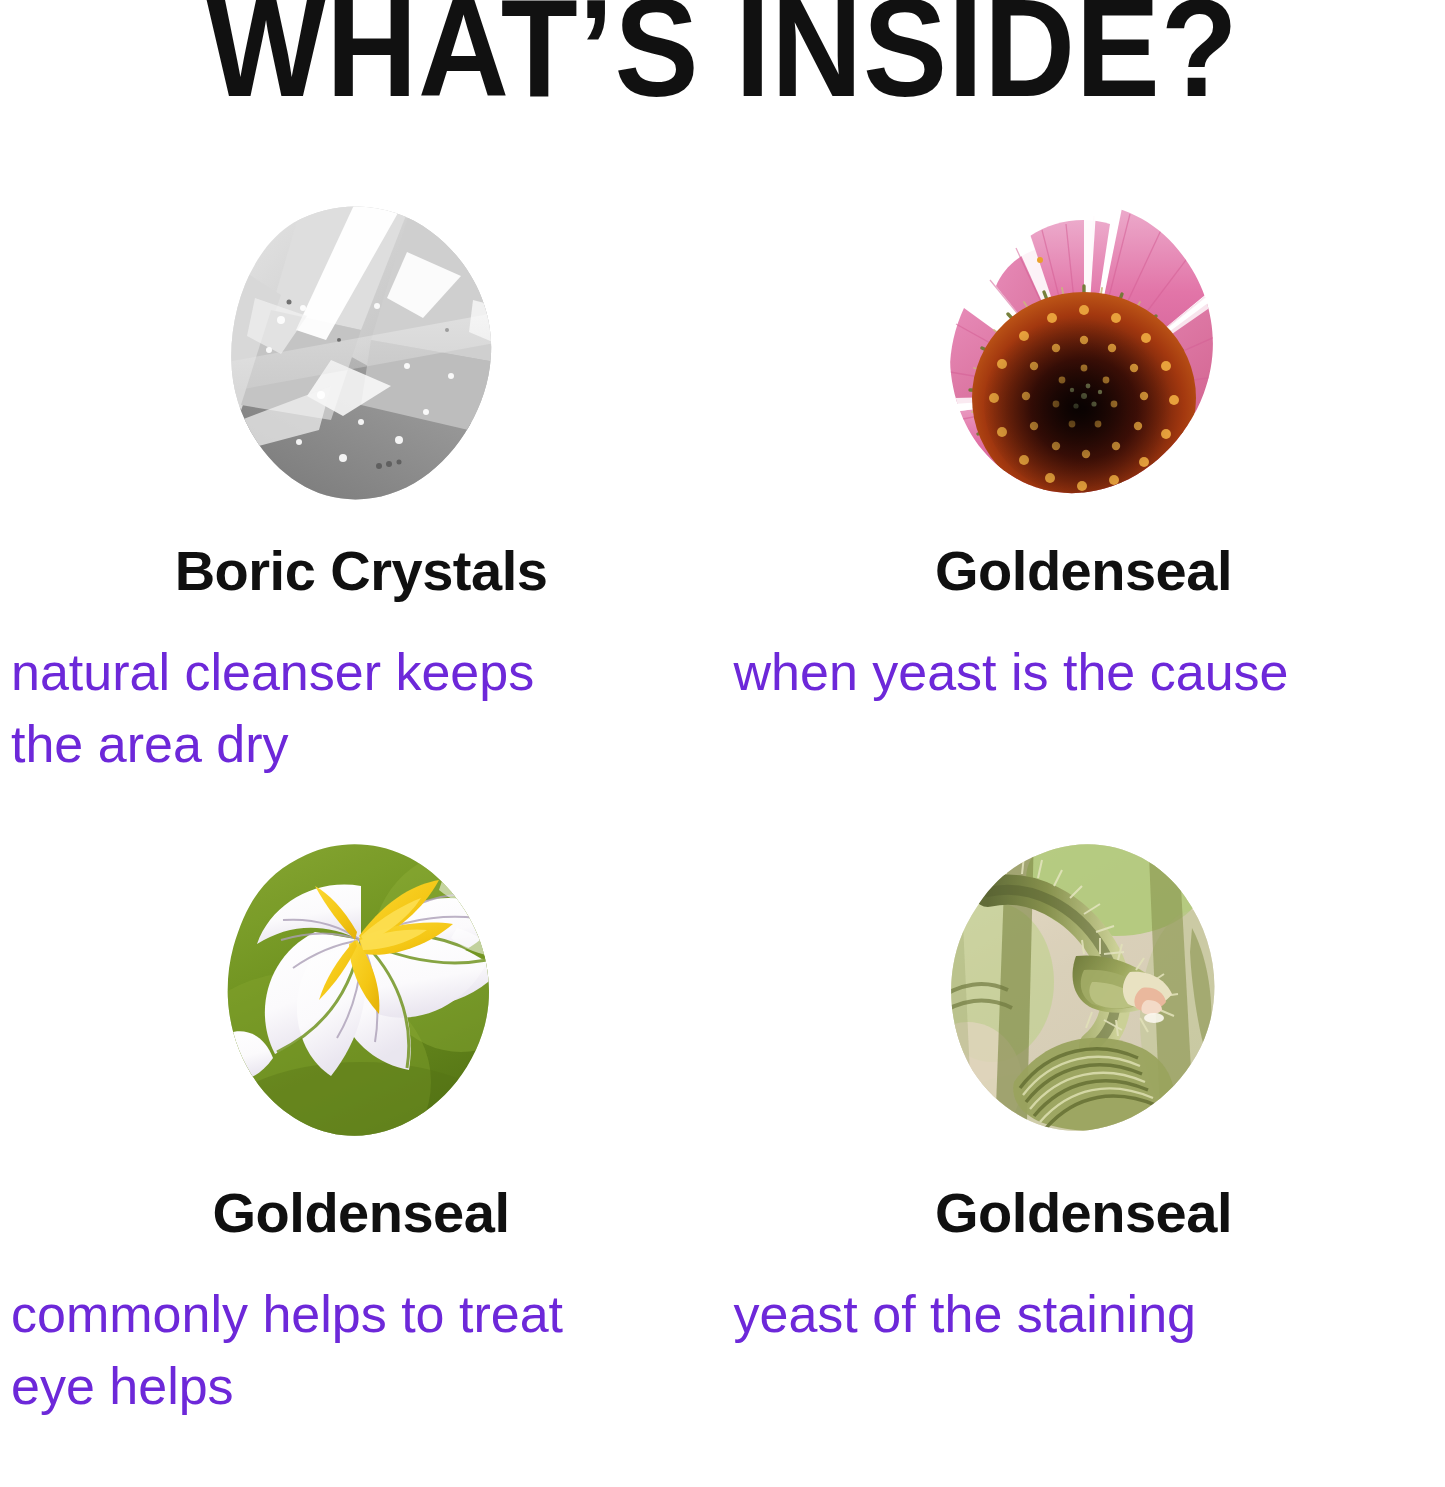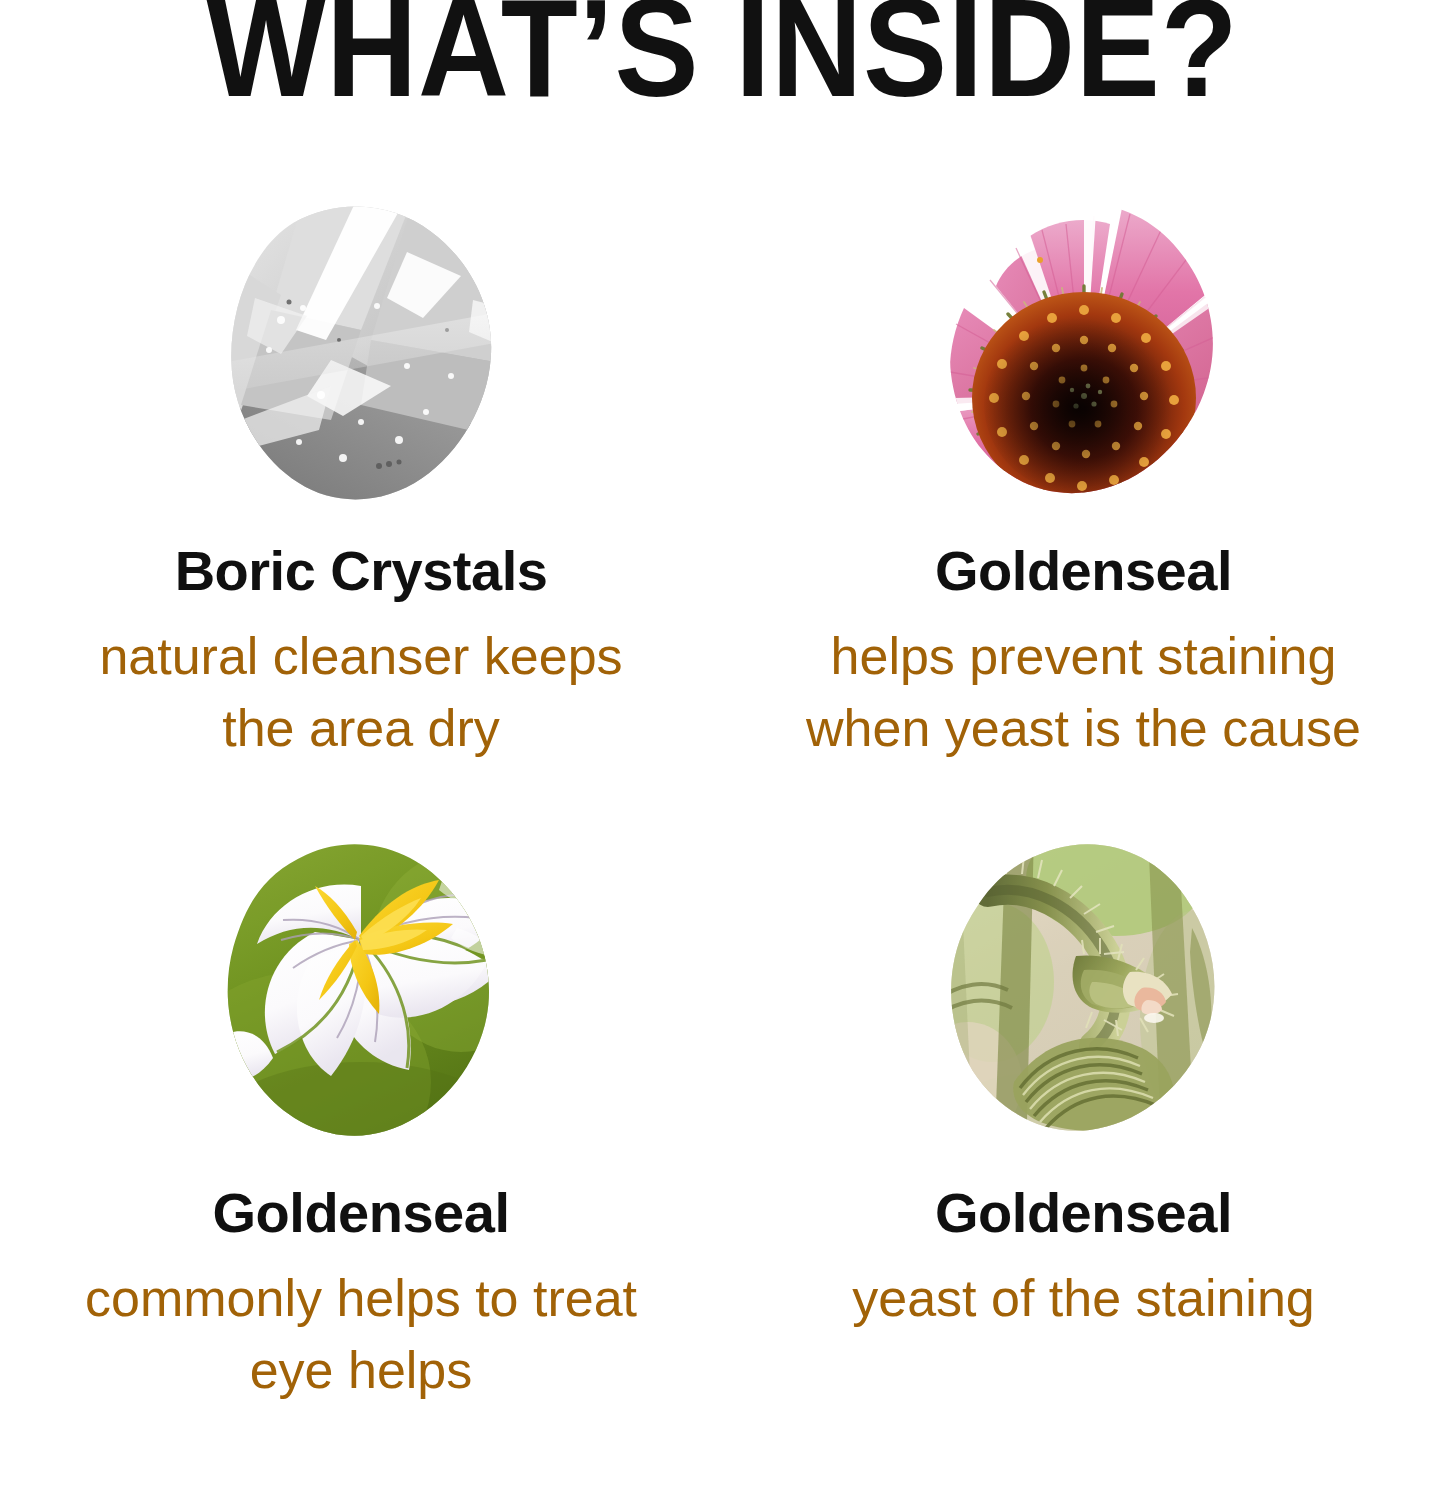--- a/index.html
+++ b/index.html
@@ -65,26 +65,25 @@
     margin-top: 22px;
     font-size: 56px;
     font-weight: 600;
     letter-spacing: -0.5px;
     line-height: 1.05;
     color: #101010;
     text-align: center;
     white-space: nowrap;
   }
   .ing-desc {
-    margin-top: 20px;
+    margin-top: 36px;
     font-size: 52px;
     font-weight: 300;
     line-height: 1.38;
-    color: #a16207;
-    text-align: center;
+    color: #6d28d9;
     width: 700px;
   }
   .ing-desc span { display: block; }
 
   
   .row2 .art-wrap { margin-top: 2px; }
 </style>
 </head>
 <body>
 
@@ -347,21 +346,20 @@
           <ellipse cx="146" cy="214" rx="96" ry="90" fill="url(#gConeDark)"></ellipse>
 
           <circle cx="106" cy="70" r="3" fill="#e9a12c"></circle>
         </g>
       </svg>
     </div>
 
     <div class="ing-name">Goldenseal</div>
 
     <div class="ing-desc">
-      <span>helps prevent staining</span>
       <span>when yeast is the cause</span>
     </div>
   </div>
 
   <div class="card row2">
     <div class="art-wrap">
       <svg width="300" height="330" viewBox="0 0 300 330">
         <defs>
           <clipPath id="clipEye">
             <path d="M150 12

